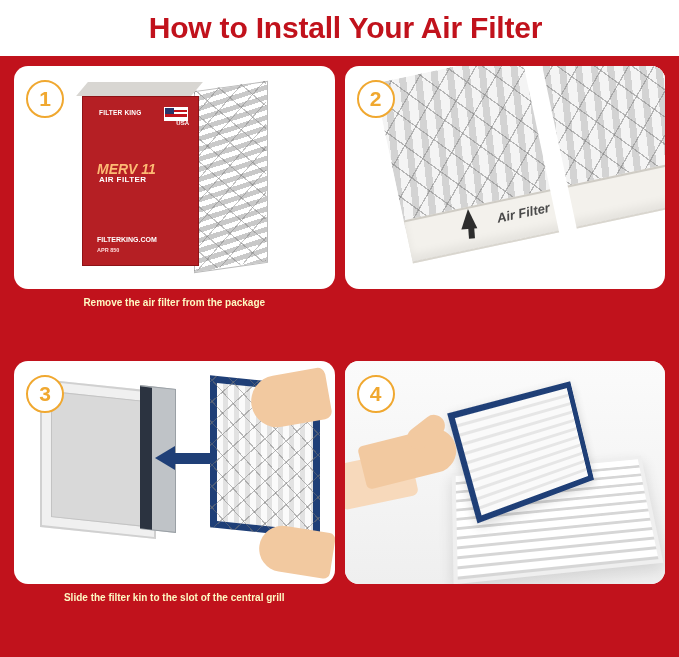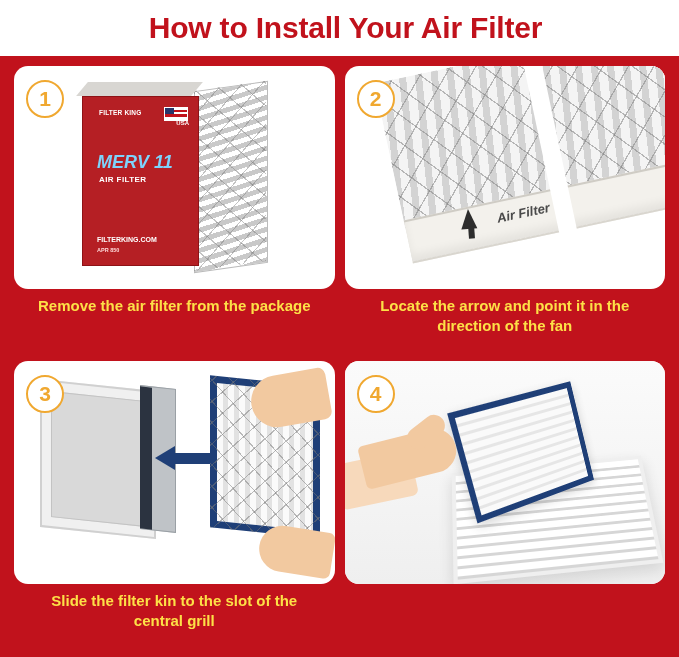--- a/index.html
+++ b/index.html
@@ -70,22 +70,22 @@
     color: #f0a830;
     font-size: 21px;
     font-weight: bold;
     display: flex;
     align-items: center;
     justify-content: center;
     background: #ffffff;
     z-index: 5;
   }
   .caption {
-    color: #fde047;
-    font-size: 15px;
+    color: #fef9c3;
+    font-size: 10px;
     font-weight: bold;
     text-align: center;
     line-height: 1.35;
     padding: 7px 18px 0 18px;
     box-sizing: border-box;
   }
 
   
   .p1-art {
     position: absolute;
@@ -168,23 +168,23 @@
     position: absolute;
     right: 9px;
     top: 23px;
     font-size: 6px;
     color: #fff;
     font-weight: bold;
   }
   .p1-merv {
     position: absolute;
     left: 14px;
-    top: 55px;
-    color: #7dd3fc;
-    font-size: 18px;
+    top: 64px;
+    color: #fdba74;
+    font-size: 14px;
     font-weight: bold;
     font-style: italic;
   }
   .p1-sub {
     position: absolute;
     left: 16px;
     top: 78px;
     color: #ffffff;
     font-size: 8px;
     font-weight: bold;
@@ -495,21 +495,20 @@
             <div class="p2-pleats"></div>
             <div class="p2-mesh"></div>
             <div class="p2-frame"></div>
             <div class="p2-arrow"></div>
             <div class="p2-arrow-tail"></div>
             <div class="p2-frame-label">Air Filter</div>
           </div>
           <div class="p2-gap"></div>
         </div>
       </div>
-      <div class="caption">Locate the arrow and point it in the direction of the fan</div>
     </div>
 
     <div class="step">
       <div class="card">
         <div class="step-num">3</div>
         <div class="p3-unit">
           <div class="p3-unit-in"></div>
         </div>
         <div class="p3-slot"></div>
         <div class="p3-slot-dark"></div>

